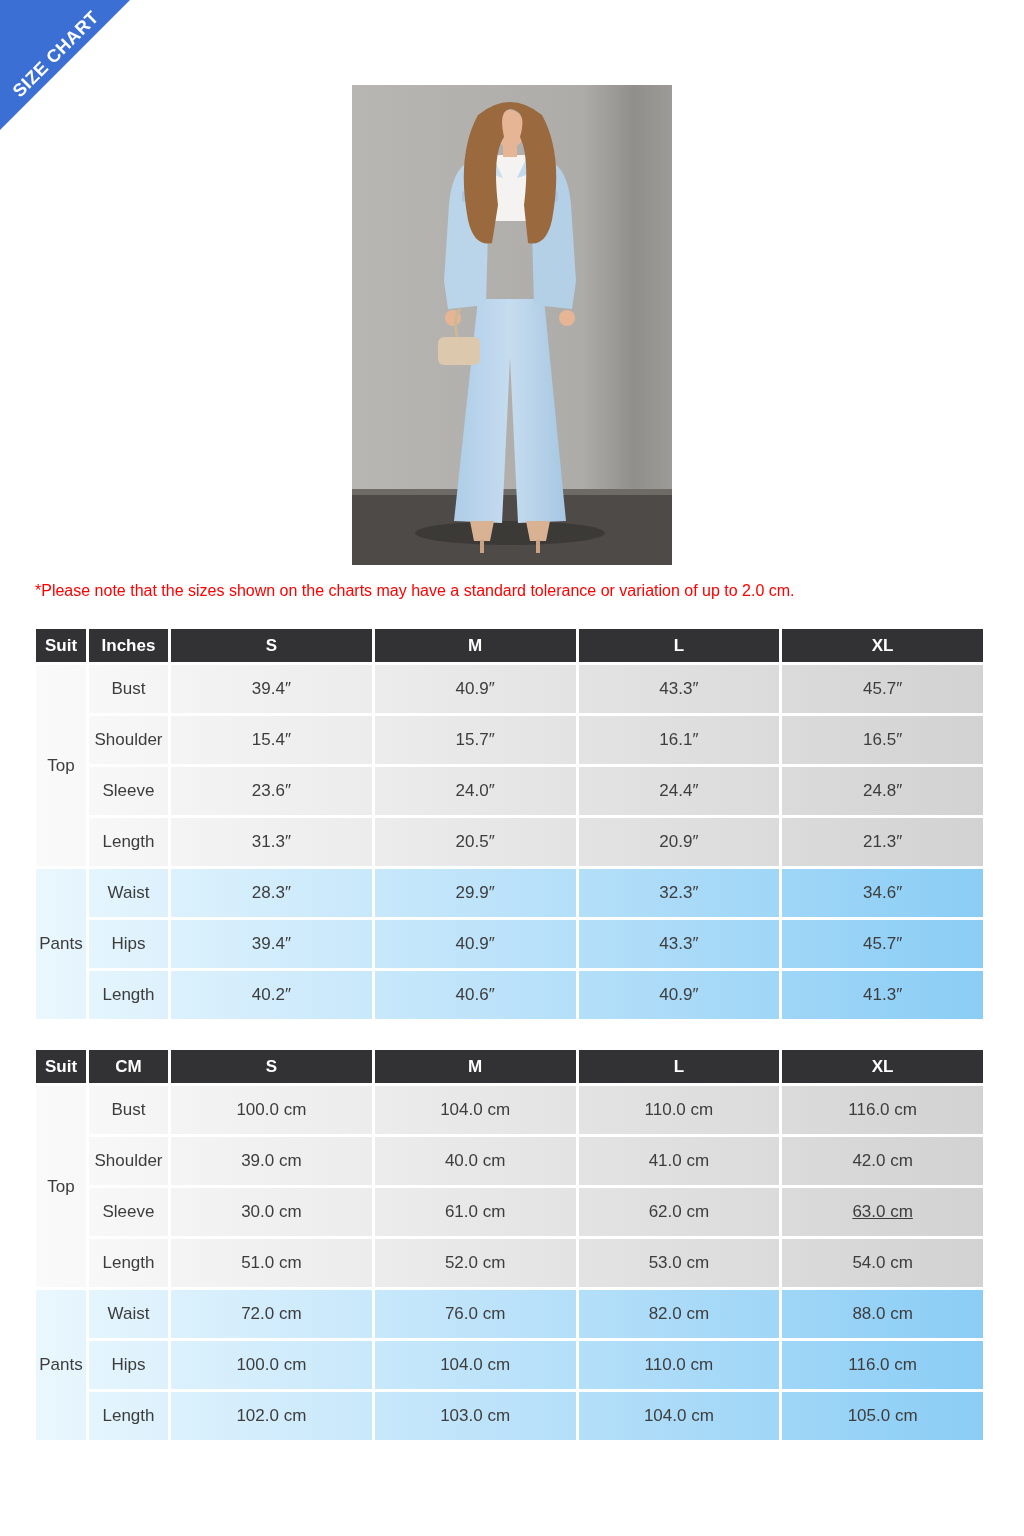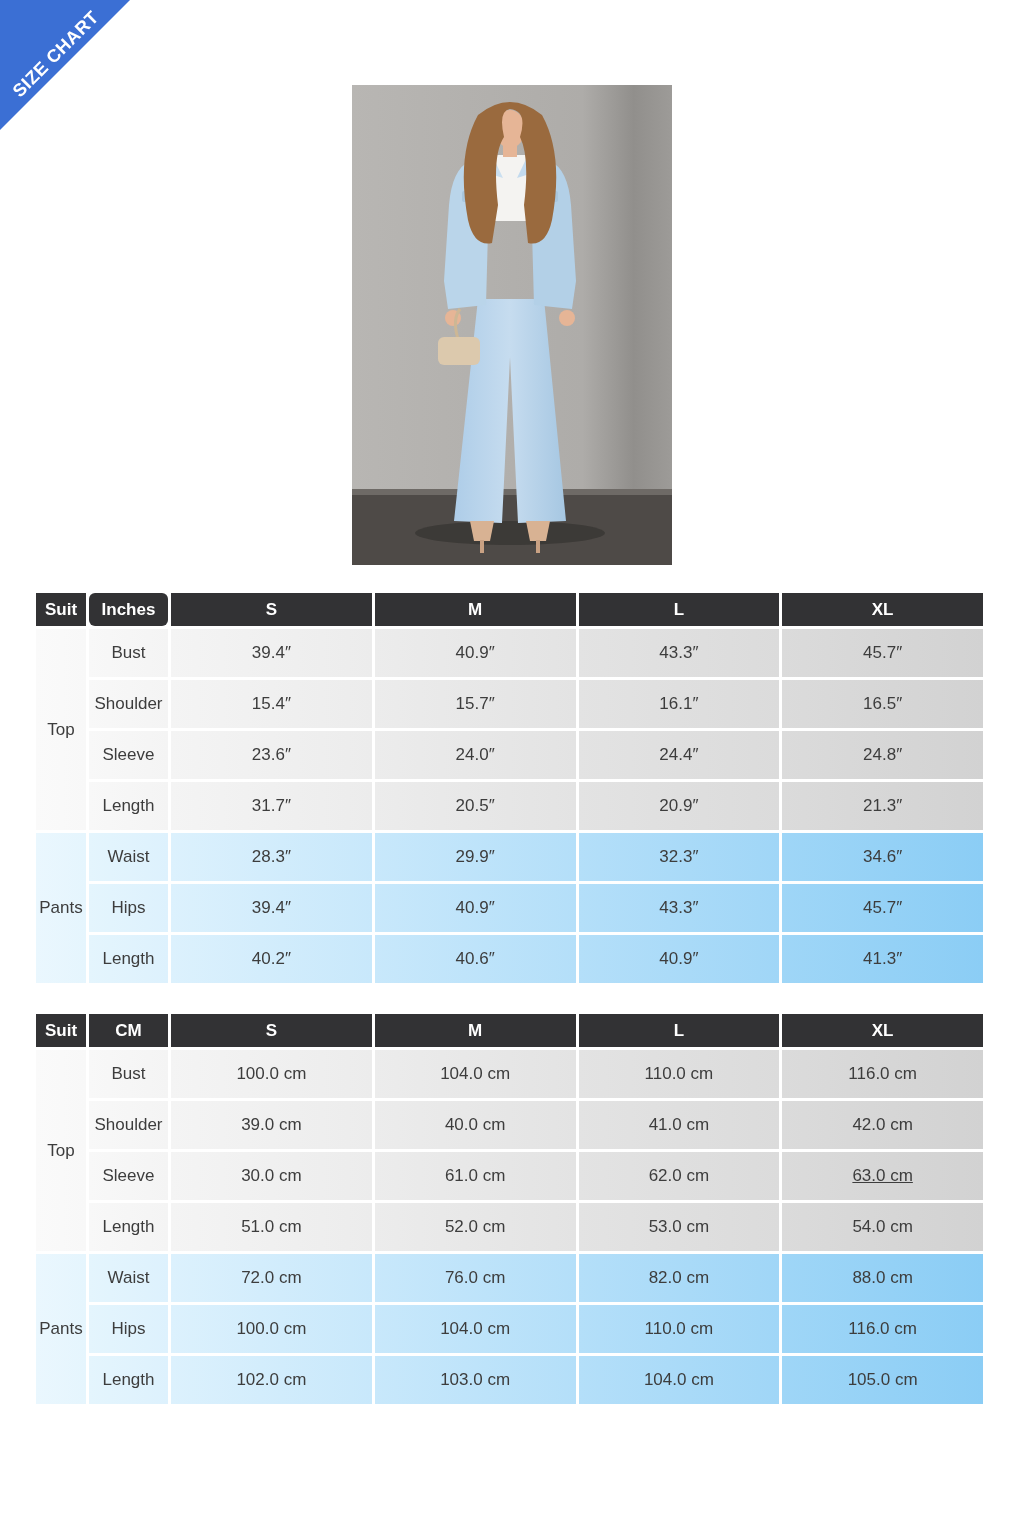--- a/index.html
+++ b/index.html
@@ -89,34 +89,35 @@
       <path d="M106,254 Q100,234 108,224" stroke="#cdb795" stroke-width="3" fill="none"></path>
       <rect x="86" y="252" width="42" height="28" rx="6" fill="#dcc9ad"></rect>
 
       <rect x="151" y="56" width="14" height="16" fill="#e6b596"></rect>
       <ellipse cx="158" cy="44" rx="15" ry="19" fill="#e6b596"></ellipse>
 
       <path d="M126,30 Q104,70 116,135 Q122,162 140,158 L146,120 Q140,70 152,52 Q146,26 158,24 Q176,26 168,52 Q178,72 172,120 L176,158 Q194,162 200,135 Q212,70 190,30 Q158,4 126,30 Z" fill="#9a6a3e"></path>
     </svg>
   </div>
 
+  <p class="note" style="color: rgb(254, 0, 0);">*Please note that the sizes shown on the charts may have a standard tolerance or variation of up to 2.0 cm.</p>
 
   <table class="size-table" id="table-0">
       <colgroup>
         <col style="width: 50px;">
         <col style="width: 79px;">
         <col>
         <col>
         <col>
         <col>
       </colgroup>
       <thead>
         <tr>
           <th style="background: rgb(50, 50, 52); color: rgb(255, 255, 255);">Suit</th>
-          <th style="background: rgb(50, 50, 52); color: rgb(255, 255, 255); border-radius: 6px;">Inches</th>
+          <th style="background: rgb(50, 50, 52); color: rgb(255, 255, 255);">Inches</th>
           <th style="background: rgb(50, 50, 52); color: rgb(255, 255, 255);">S</th>
           <th style="background: rgb(50, 50, 52); color: rgb(255, 255, 255);">M</th>
           <th style="background: rgb(50, 50, 52); color: rgb(255, 255, 255);">L</th>
           <th style="background: rgb(50, 50, 52); color: rgb(255, 255, 255);">XL</th>
         </tr>
       </thead>
       <tbody>
         <tr>
           <td rowspan="4" style="background: linear-gradient(90deg, rgb(250, 250, 250), rgb(248, 248, 248)); color: rgb(61, 61, 61);">Top</td>
           <td style="background: linear-gradient(90deg, rgb(248, 248, 248), rgb(244, 244, 244)); color: rgb(61, 61, 61);">Bust</td>
@@ -134,21 +135,21 @@
         </tr>
         <tr>
           <td style="background: linear-gradient(90deg, rgb(248, 248, 248), rgb(244, 244, 244)); color: rgb(61, 61, 61);">Sleeve</td>
           <td style="background: linear-gradient(90deg, rgb(244, 244, 244), rgb(236, 236, 236)); color: rgb(61, 61, 61);">23.6″</td>
           <td style="background: linear-gradient(90deg, rgb(236, 236, 236), rgb(227, 227, 227)); color: rgb(61, 61, 61);">24.0″</td>
           <td style="background: linear-gradient(90deg, rgb(227, 227, 227), rgb(219, 219, 219)); color: rgb(61, 61, 61);">24.4″</td>
           <td style="background: linear-gradient(90deg, rgb(219, 219, 219), rgb(210, 210, 210)); color: rgb(61, 61, 61);">24.8″</td>
         </tr>
         <tr>
           <td style="background: linear-gradient(90deg, rgb(248, 248, 248), rgb(244, 244, 244)); color: rgb(61, 61, 61);">Length</td>
-          <td style="background: linear-gradient(90deg, rgb(244, 244, 244), rgb(236, 236, 236)); color: rgb(61, 61, 61);">31.7″</td>
+          <td style="background: linear-gradient(90deg, rgb(244, 244, 244), rgb(236, 236, 236)); color: rgb(61, 61, 61);">31.3″</td>
           <td style="background: linear-gradient(90deg, rgb(236, 236, 236), rgb(227, 227, 227)); color: rgb(61, 61, 61);">20.5″</td>
           <td style="background: linear-gradient(90deg, rgb(227, 227, 227), rgb(219, 219, 219)); color: rgb(61, 61, 61);">20.9″</td>
           <td style="background: linear-gradient(90deg, rgb(219, 219, 219), rgb(210, 210, 210)); color: rgb(61, 61, 61);">21.3″</td>
         </tr>
         <tr>
           <td rowspan="3" style="background: linear-gradient(90deg, rgb(234, 247, 254), rgb(229, 245, 253)); color: rgb(61, 61, 61);">Pants</td>
           <td style="background: linear-gradient(90deg, rgb(228, 245, 253), rgb(221, 241, 253)); color: rgb(61, 61, 61);">Waist</td>
           <td style="background: linear-gradient(90deg, rgb(220, 241, 253), rgb(200, 232, 251)); color: rgb(61, 61, 61);">28.3″</td>
           <td style="background: linear-gradient(90deg, rgb(200, 232, 251), rgb(180, 223, 249)); color: rgb(61, 61, 61);">29.9″</td>
           <td style="background: linear-gradient(90deg, rgb(180, 223, 249), rgb(160, 214, 247)); color: rgb(61, 61, 61);">32.3″</td>

